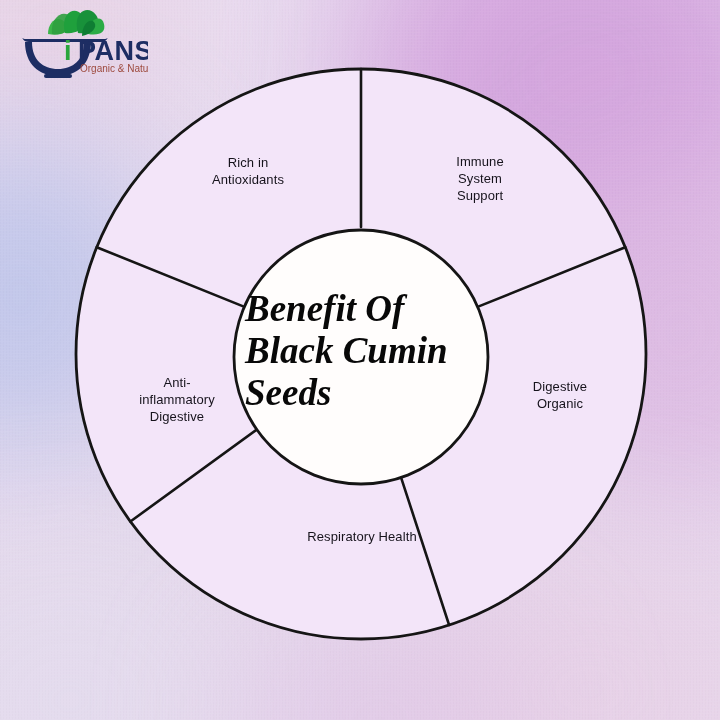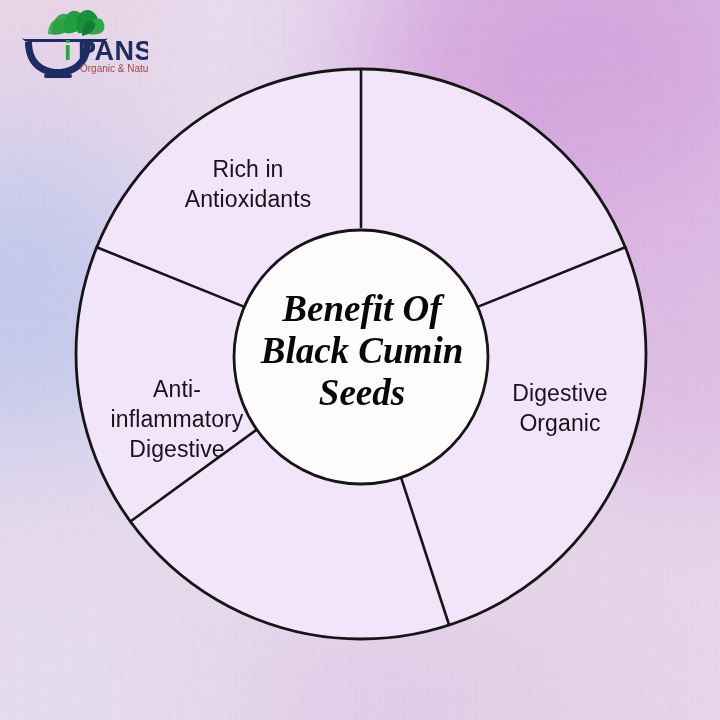--- a/index.html
+++ b/index.html
@@ -100,40 +100,40 @@
     left: 0;
     top: 0;
     width: 720px;
     height: 720px;
   }
 
   .seg-label {
     position: absolute;
     text-align: center;
     color: #16131c;
-    font-size: 23px;
+    font-size: 13px;
     line-height: 1.30;
     letter-spacing: 0.1px;
     font-family: "Liberation Sans", sans-serif;
     white-space: pre-line;
     pointer-events: none;
   }
 
   .lbl-antiox   { left: 152px; top: 155px;  width: 192px; }
   .lbl-immune   { left: 404px; top: 154px;  width: 152px; }
   .lbl-digest   { left: 488px; top: 379px;  width: 144px; }
   .lbl-resp     { left: 256px; top: 529px;  width: 212px; }
   .lbl-antiinf  { left: 94px;  top: 375px;  width: 166px; }
 
   .center-title {
     position: absolute;
     left: 245px;
     top: 288px;
     width: 234px;
-    text-align: center;
+    text-align: left;
     font-family: "Liberation Serif", serif;
     font-style: italic;
     font-weight: 700;
     font-size: 37px;
     line-height: 1.14;
     color: #080808;
     white-space: pre-line;
     pointer-events: none;
   }
 </style>
@@ -200,22 +200,26 @@
     <circle cx="361" cy="357" r="127" fill="#fffdfc" stroke="#151515" stroke-width="2.8"></circle>
   </svg>
 
   <div class="center-title">Benefit Of
 Black Cumin
 Seeds</div>
 
   <div class="seg-label lbl-antiox">Rich in
 Antioxidants</div>
 
+  <div class="seg-label lbl-immune">Immune
+System
+Support</div>
 
   <div class="seg-label lbl-digest">Digestive
 Organic</div>
 
+  <div class="seg-label lbl-resp">Respiratory Health</div>
 
   <div class="seg-label lbl-antiinf">Anti-
 inflammatory
 Digestive</div>
 
 </div>
 
 </body></html>

